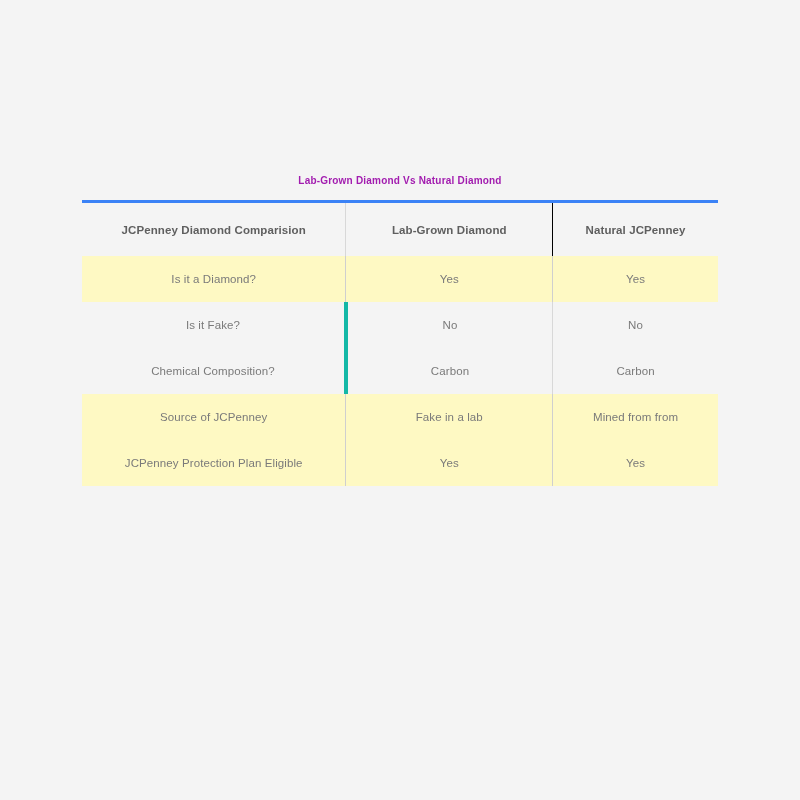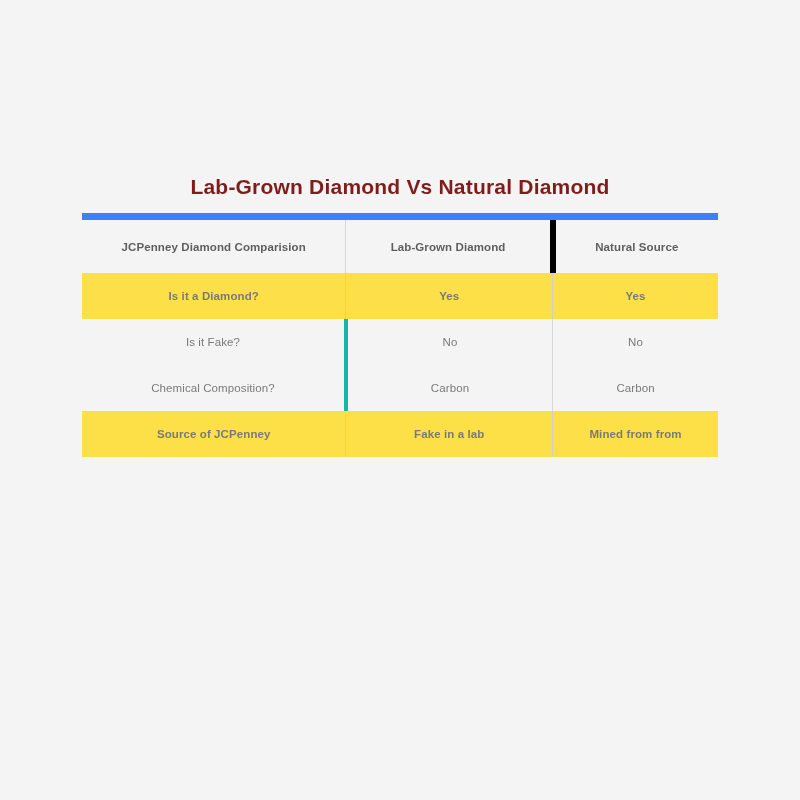--- a/index.html
+++ b/index.html
@@ -21,26 +21,26 @@
     box-sizing: border-box;
   }
   .table-wrap {
     position: absolute;
     left: 82px;
     top: 175px;
     width: 636px;
   }
   .title {
     text-align: center;
-    font-size: 21px;
+    font-size: 10px;
     font-weight: bold;
-    color: #7f1d1d;
+    color: #a21caf;
     letter-spacing: 0.2px;
     padding-bottom: 14px;
-    border-bottom: 7px solid #3b82f6;
+    border-bottom: 3px solid #3b82f6;
   }
   table {
     border-collapse: collapse;
     width: 100%;
     table-layout: fixed;
   }
   col.c0 { width: 41.5%; }
   col.c1 { width: 32.5%; }
   col.c2 { width: 26%; }
 
@@ -50,32 +50,31 @@
     color: #5f5f5f;
     text-align: center;
     padding: 21px 6px 20px 6px;
     letter-spacing: 0.1px;
     background: transparent;
   }
   thead th.col0 {
     border-right: 1px solid #d8d8d8;
   }
   thead th.col1 {
-    border-right: 6px solid #000000;
+    border-right: 1px solid #000000;
   }
   tbody td {
     font-size: 11.5px;
     text-align: center;
     color: #7a7a7a;
     padding: 17px 6px 17px 6px;
     letter-spacing: 0.1px;
   }
   tbody tr.shaded td {
-    background: #fde047;
-    font-weight: bold;
+    background: #fef9c3;
   }
   tbody tr.plain td {
     background: transparent;
   }
   tbody td.col0 {
     border-right: 4px solid #14b8a6;
   }
   tbody td.col1 {
     border-right: 1px solid #d8d8d8;
   }
@@ -95,21 +94,21 @@
     <table>
       <colgroup>
         <col class="c0">
         <col class="c1">
         <col class="c2">
       </colgroup>
       <thead>
         <tr>
           <th class="col0">JCPenney Diamond Comparision</th>
           <th class="col1">Lab-Grown Diamond</th>
-          <th class="col2">Natural Source</th>
+          <th class="col2">Natural JCPenney</th>
         </tr>
       </thead>
       <tbody>
         <tr class="shaded">
           <td class="col0">Is it a Diamond?</td>
           <td class="col1">Yes</td>
           <td class="col2">Yes</td>
         </tr>
         <tr class="plain">
           <td class="col0">Is it Fake?</td>
@@ -119,17 +118,22 @@
         <tr class="plain">
           <td class="col0">Chemical Composition?</td>
           <td class="col1">Carbon</td>
           <td class="col2">Carbon</td>
         </tr>
         <tr class="shaded">
           <td class="col0">Source of JCPenney</td>
           <td class="col1">Fake in a lab</td>
           <td class="col2">Mined from from</td>
         </tr>
+        <tr class="shaded">
+          <td class="col0">JCPenney Protection Plan Eligible</td>
+          <td class="col1">Yes</td>
+          <td class="col2">Yes</td>
+        </tr>
       </tbody>
     </table>
 
   </div>
 </div>
 
 </body></html>

